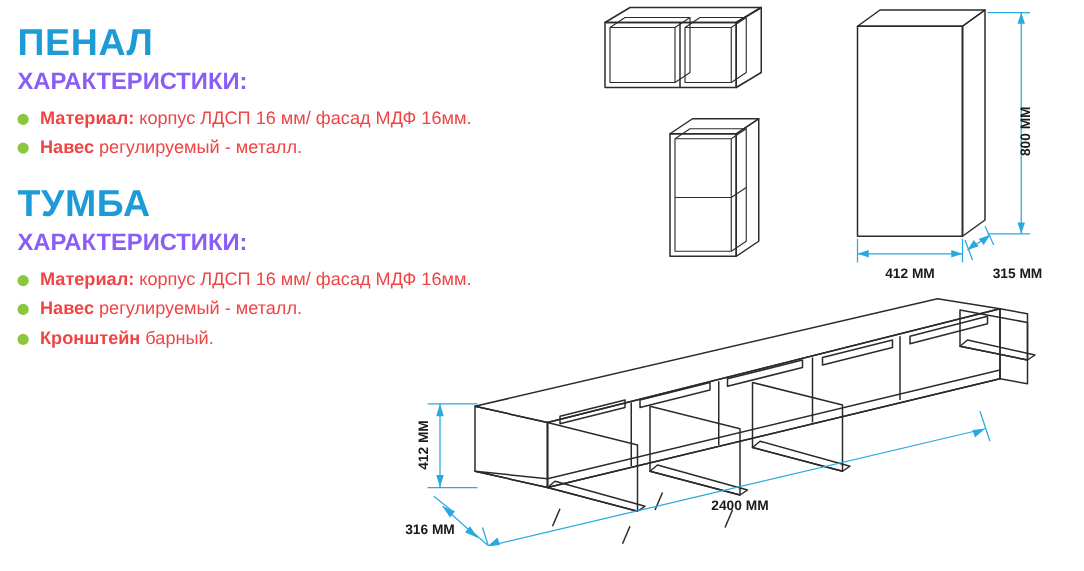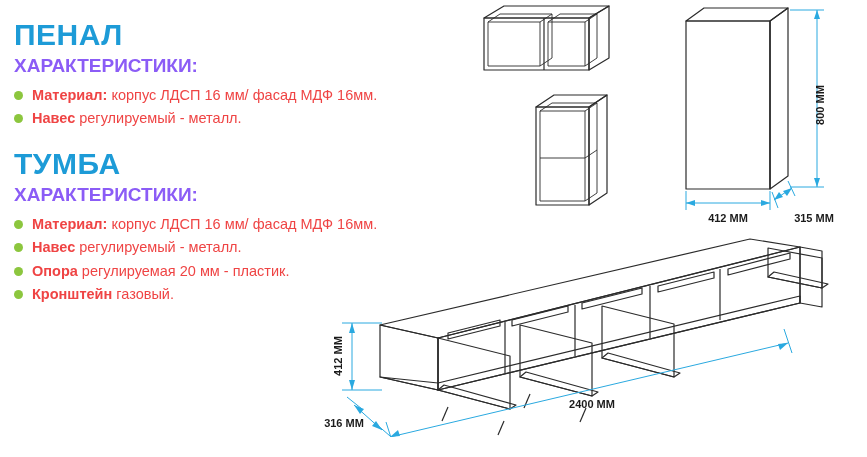--- a/index.html
+++ b/index.html
@@ -119,24 +119,21 @@
       <h1 class="section-title">ТУМБА</h1>
       <h2 class="section-sub">ХАРАКТЕРИСТИКИ:</h2>
       <ul class="spec-list">
         <li>
           <span class="bullet"></span><span class="strong">Материал:</span><span> корпус ЛДСП 16 мм/ фасад МДФ 16мм.</span>
         </li>
         <li>
           <span class="bullet"></span><span class="strong">Навес</span><span> регулируемый - металл.</span>
         </li>
         <li>
-          <span class="bullet"></span><span class="strong">Опора</span><span> регулируемая 20 мм - пластик.</span>
-        </li>
-        <li>
-          <span class="bullet"></span><span class="strong">Кронштейн</span><span> газовый.</span>
+          <span class="bullet"></span><span class="strong">Кронштейн</span><span> барный.</span>
         </li>
       </ul>
     </div>
   </div>
 
   <div id="drawings">
     <svg width="415" height="240" viewBox="0 0 415 240" xmlns="http://www.w3.org/2000/svg">
       <g fill="none" stroke="#2b2b2b" stroke-width="1.2" stroke-linejoin="round">
 
         <rect x="32" y="18" width="105" height="52"></rect>

